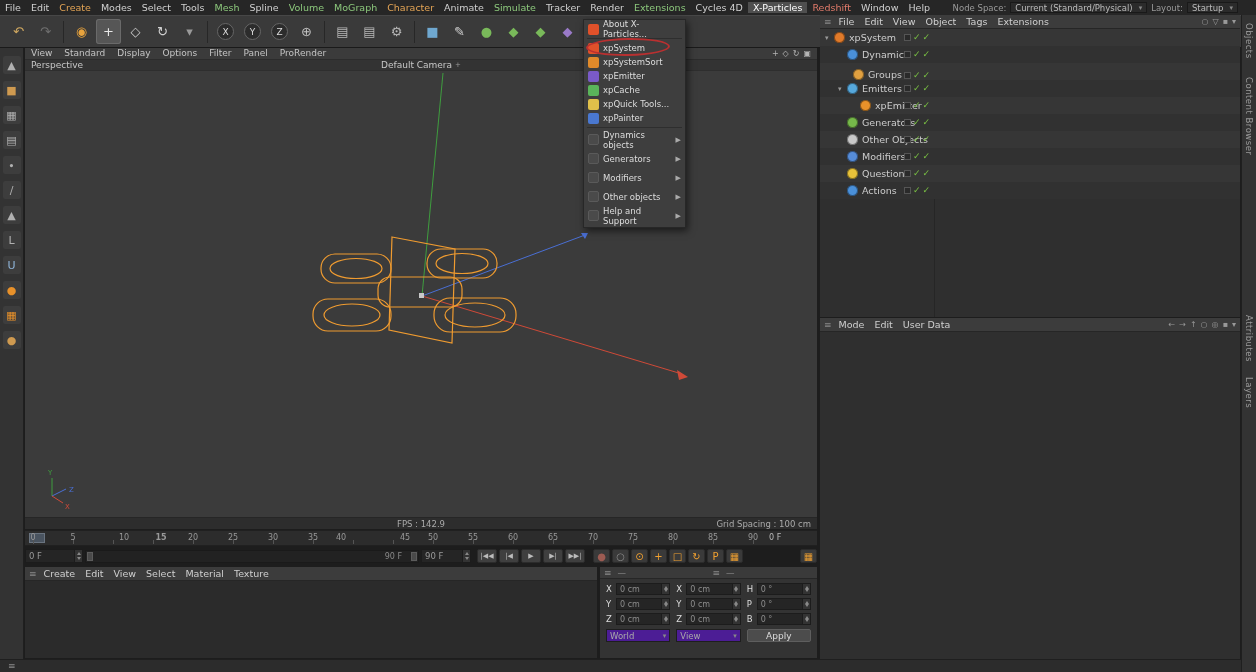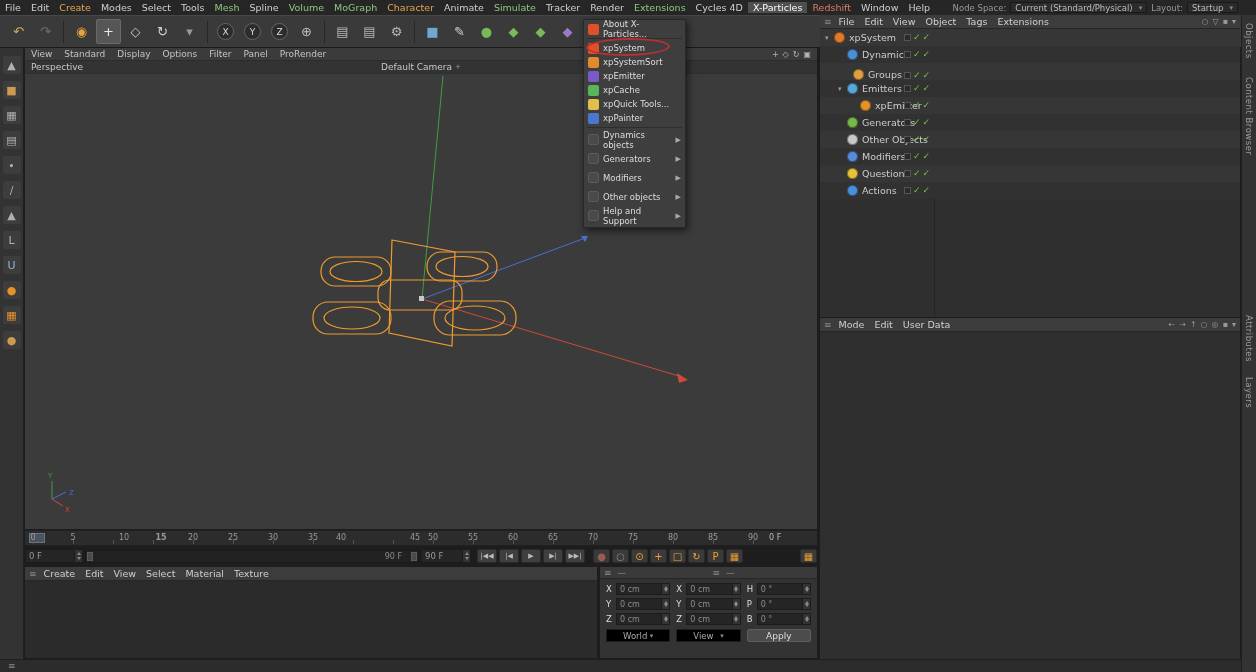--- a/index.html
+++ b/index.html
@@ -127,22 +127,22 @@
              display:flex; flex-direction:column; font-size:8.5px; }
   #coord-headers { height:12px; display:flex; background:#3a3a3a; border-bottom:1px solid #262626;
              align-items:center; }
   #coord-headers .half { flex:1; display:flex; align-items:center; padding:0 4px; gap:4px; color:#888; }
   #coord-grid { display:grid; grid-template-columns:repeat(3,1fr); gap:3px 6px; padding:4px 6px 2px 6px; }
   .cfield { display:flex; align-items:center; gap:3px; }
   .clabel { width:7px; color:#ddd; font-size:8.5px; }
   .cinput { flex:1; height:12px; background:#252525; border:1px solid #1c1c1c; color:#8d8d8d;
              display:flex; align-items:center; padding-left:3px; font-size:8px; }
   #coord-bottom { display:grid; grid-template-columns:repeat(3,1fr); gap:6px; padding:2px 6px; }
-  .cselect { height:13px; background:#000000; border:1px solid #1e1e1e; color:#aaa; display:flex;
-             align-items:center; justify-content:space-between; padding:0 16px; font-size:8.5px; }
+  .cselect { height:13px; background:#4c1d95; border:1px solid #1e1e1e; color:#aaa; display:flex;
+             align-items:center; justify-content:space-between; padding:0 3px; font-size:8.5px; }
   .apply-btn { height:13px; background:#4c4c4c; border:1px solid #5e5e5e; border-radius:2px; color:#ddd;
              display:flex; align-items:center; justify-content:center; font-size:9px; }
 
   
   #bottom-strip { position:absolute; left:0; right:15px; top:659px; height:13px; background:#2c2c2c;
              border-top:1px solid #1f1f1f; display:flex; align-items:center; padding-left:8px; }
 
   svg text { font-family:"DejaVu Sans",sans-serif; }
 </style>
 </head>
@@ -354,20 +354,24 @@
         <g font-size="7">
           <line x1="27" y1="425" x2="27" y2="407" stroke="#3f9d3f"></line>
           <text x="23" y="404" fill="#3f9d3f">Y</text>
           <line x1="27" y1="425" x2="41" y2="418" stroke="#4a6fd4"></line>
           <text x="44" y="421" fill="#4a6fd4">Z</text>
           <line x1="27" y1="425" x2="38" y2="432" stroke="#cf4a38"></line>
           <text x="40" y="438" fill="#cf4a38">X</text>
         </g>
       </svg>
     </div>
+    <div id="vp-footer">
+      <span id="vp-fps">FPS : 142.9</span>
+      <span id="vp-grid">Grid Spacing : 100 cm</span>
+    </div>
   </div>
 
   <div id="xp-menu">
     <div class="annotation-ellipse"></div>
   <div class="xmenu-item">
         <span class="xmenu-ico" style="background: rgb(224, 81, 42);"></span>
         <span>About X-Particles...</span>
       </div>
       <div class="xmenu-sep"></div>
       <div class="xmenu-item">
@@ -588,21 +592,21 @@
       <span class="tick" style="left: 168px;">20</span>
       <span class="tickline" style="left: 168px;"></span>
       <span class="tick" style="left: 208px;">25</span>
       <span class="tickline" style="left: 208px;"></span>
       <span class="tick" style="left: 248px;">30</span>
       <span class="tickline" style="left: 248px;"></span>
       <span class="tick" style="left: 288px;">35</span>
       <span class="tickline" style="left: 288px;"></span>
       <span class="tick" style="left: 316px;">40</span>
       <span class="tickline" style="left: 328px;"></span>
-      <span class="tick" style="left: 390px;">45</span>
+      <span class="tick" style="left: 380px;">45</span>
       <span class="tickline" style="left: 368px;"></span>
       <span class="tick" style="left: 408px;">50</span>
       <span class="tickline" style="left: 408px;"></span>
       <span class="tick" style="left: 448px;">55</span>
       <span class="tickline" style="left: 448px;"></span>
       <span class="tick" style="left: 488px;">60</span>
       <span class="tickline" style="left: 488px;"></span>
       <span class="tick" style="left: 528px;">65</span>
       <span class="tickline" style="left: 528px;"></span>
       <span class="tick" style="left: 568px;">70</span>

